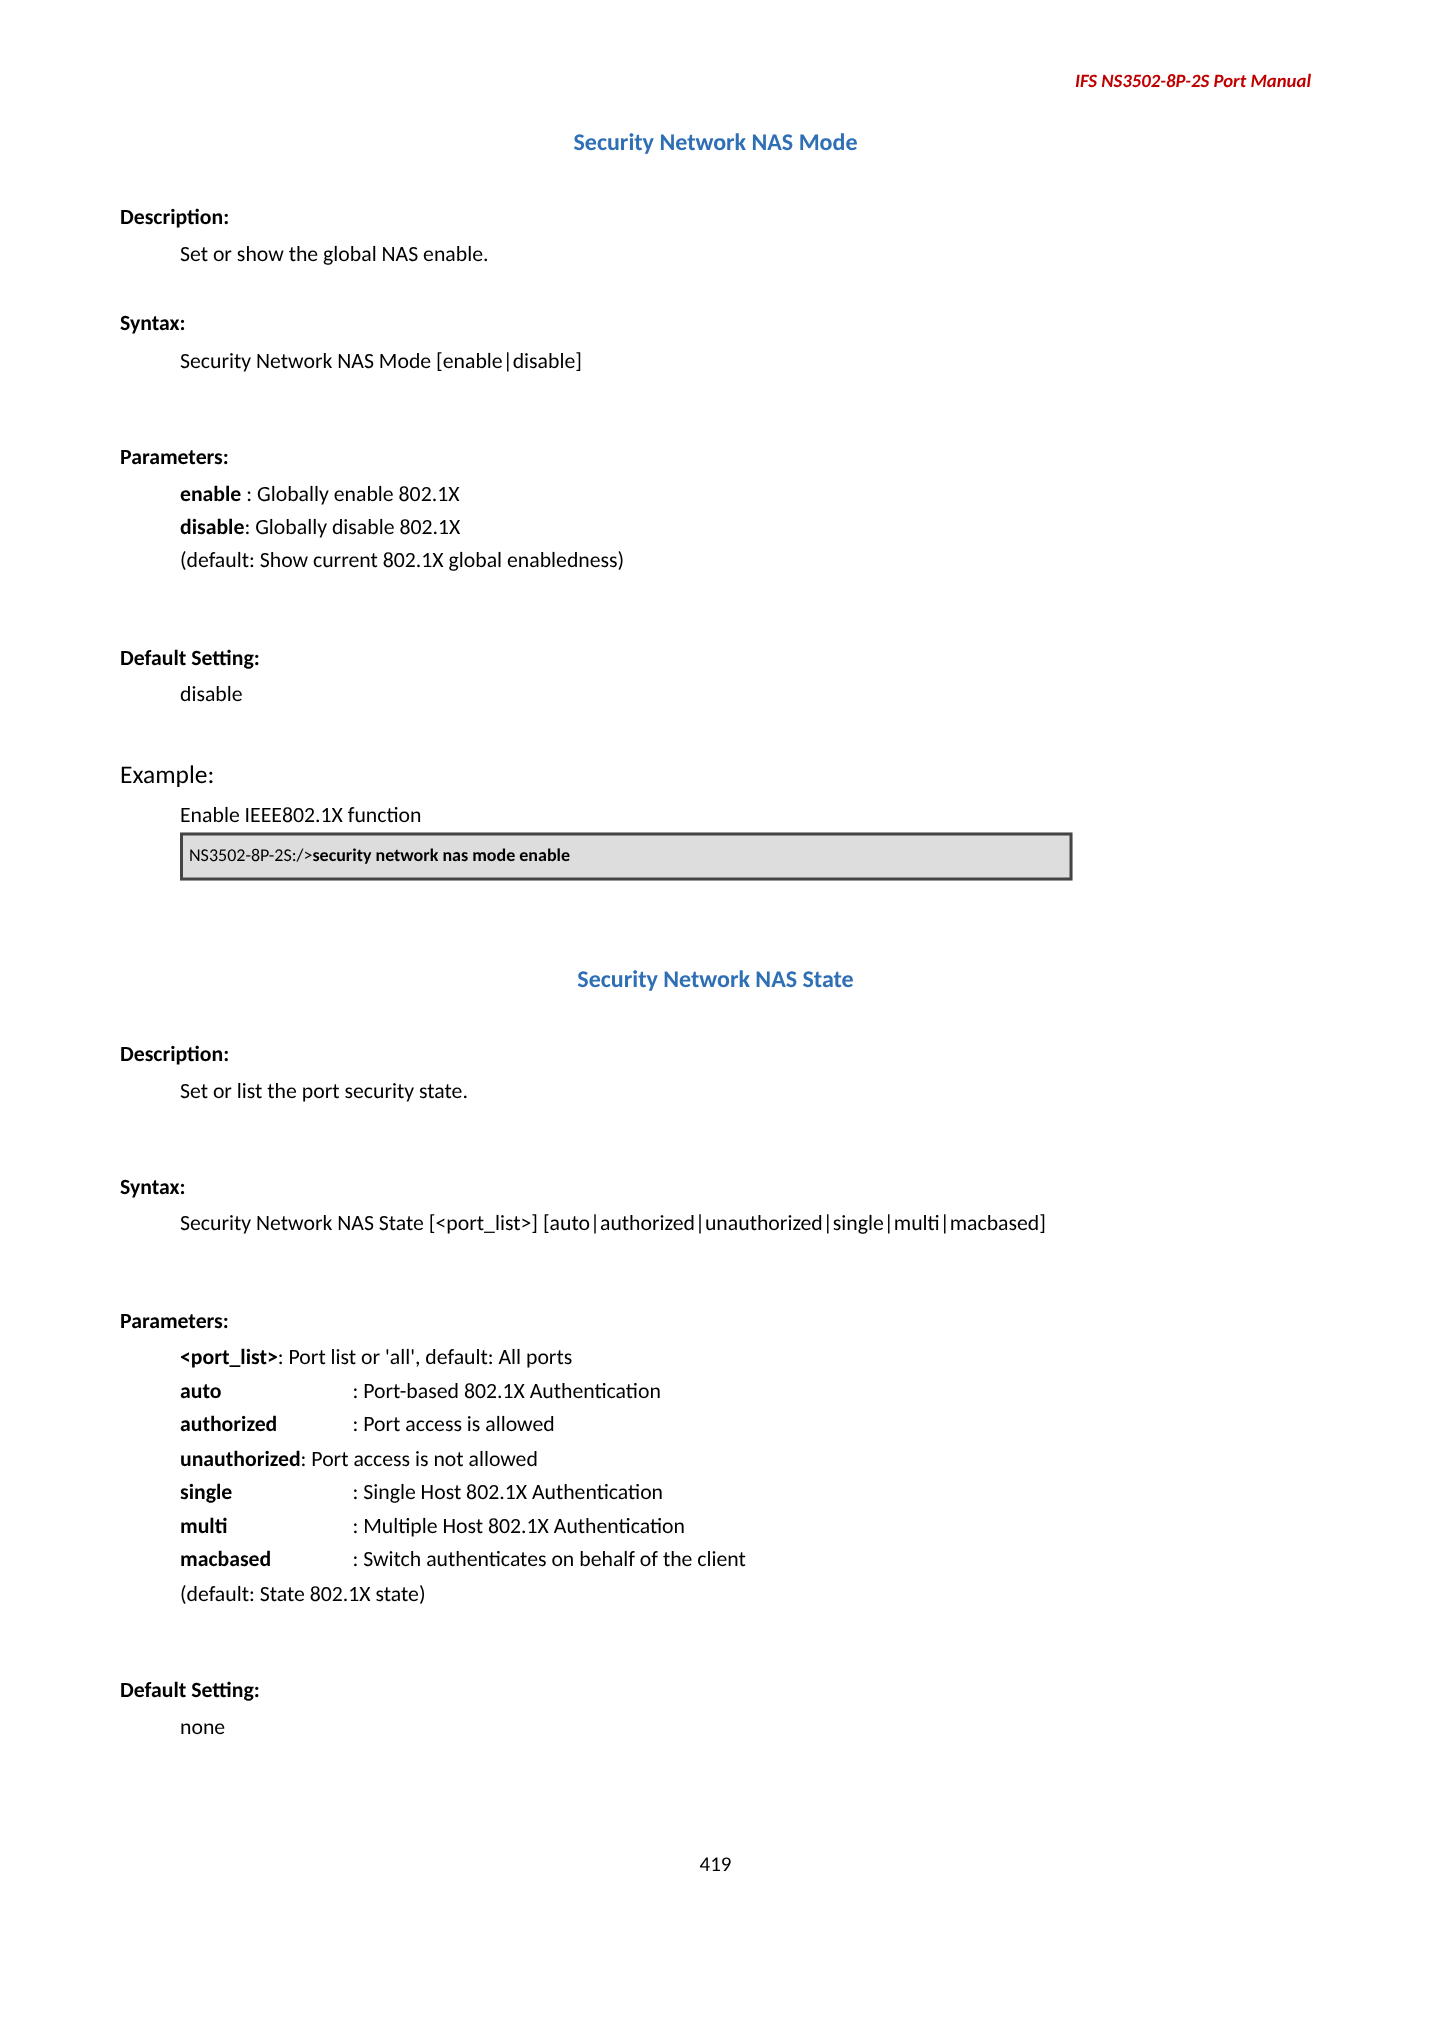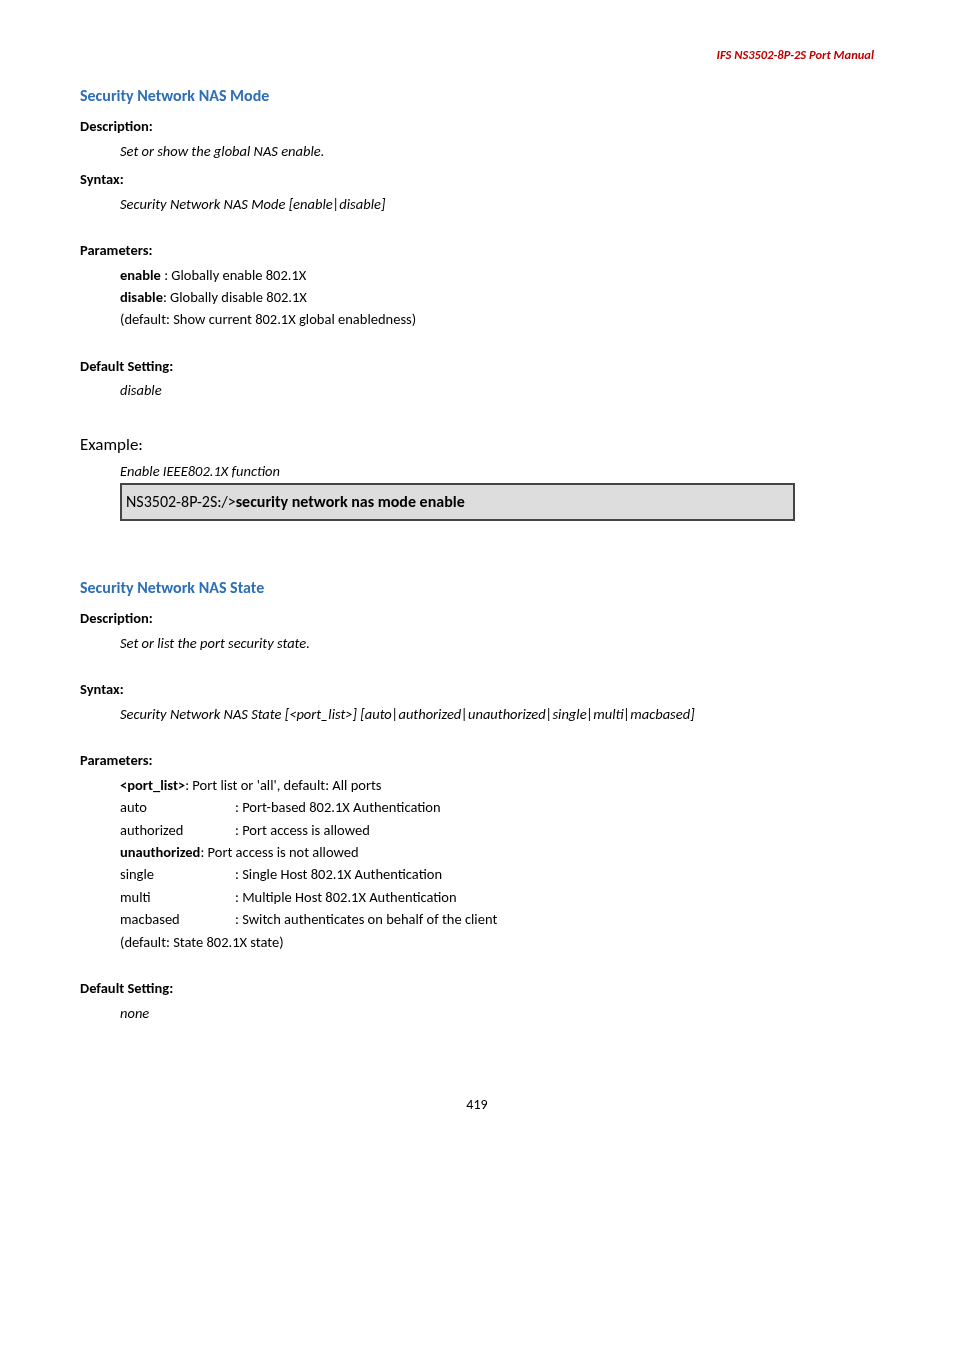--- a/index.html
+++ b/index.html
@@ -20,61 +20,61 @@
       font-weight: bold;
       font-size: 12.5px;
       margin-bottom: 20px;
     }
     .section-title {
       color: #2e6fb5;
       font-weight: bold;
       font-size: 16px;
       margin-top: 18px;
       margin-bottom: 4px;
+      text-align: center;
     }
     .subhead {
       font-weight: bold;
       font-size: 14.5px;
-      margin-top: 6px;
+      margin-top: 24px;
       margin-bottom: 2px;
     }
     .indent {
       margin-left: 40px;
-      font-style: italic;
     }
     .param-line {
       margin-left: 40px;
     }
     .example-label {
       font-weight: normal;
       font-size: 17px;
       margin-top: 12px;
       margin-bottom: 2px;
     }
     .code-box {
       margin-left: 40px;
       border: 2.5px solid #444;
       background: #ddd;
       padding: 5px 4px;
-      font-size: 16px;
-      width: 675px;
+      font-size: 12px;
+      width: 595px;
       box-sizing: border-box;
     }
     .gap-before-state {
       margin-top: 55px;
     }
     .gap-lg { height: 18px; }
     .page-num {
       text-align: center;
       font-size: 14px;
       margin-top: 70px;
     }
     .kw { font-weight: bold; }
     .param-row { margin-left: 40px; display: flex; }
-    .param-key { font-weight: normal; width: 115px; flex-shrink: 0; }
+    .param-key { font-weight: bold; width: 115px; flex-shrink: 0; }
     .param-key-s { font-weight: bold; }
   </style>
 </head>
 <body>
 
 <div class="header-right">IFS  NS3502-8P-2S  Port  Manual</div>
 
 <div class="section-title">Security Network NAS Mode</div>
 
 <div class="subhead">Description:</div>

